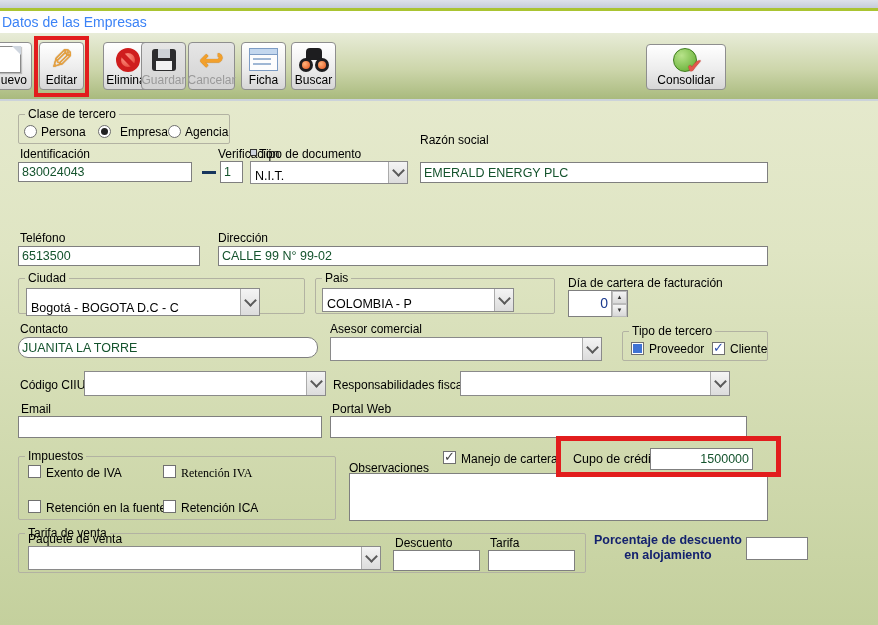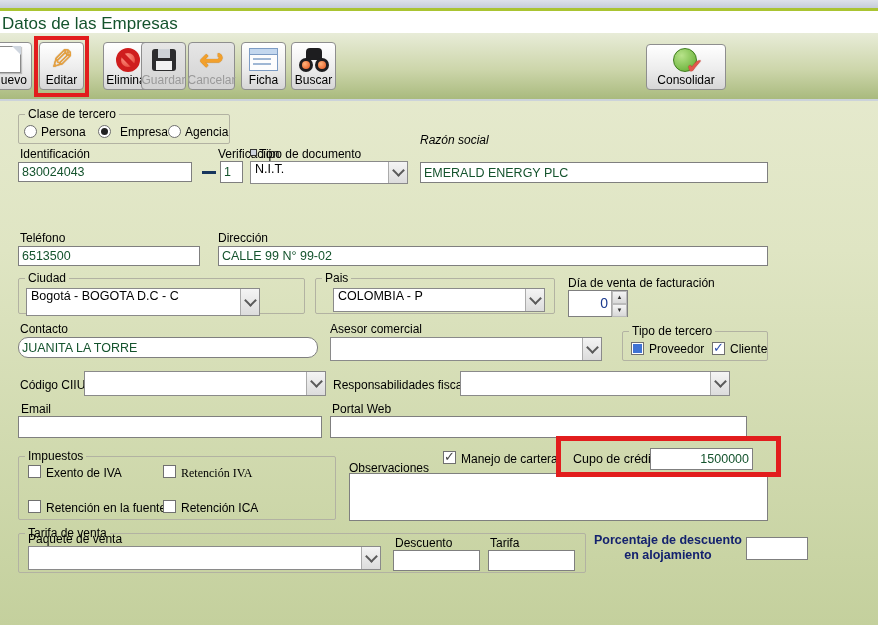--- a/index.html
+++ b/index.html
@@ -6,21 +6,21 @@
   .screen{
     position:relative; width:878px; height:625px; overflow:hidden;
     font-family:"Liberation Sans","DejaVu Sans",sans-serif; font-size:12px; color:#000;
     background:linear-gradient(180deg,#e9ecd3 0%,#dfe5c3 40%,#c4d09d 100%);
   }
   
   .top-strip{position:absolute;left:0;top:0;width:878px;height:8px;
     background:linear-gradient(180deg,#dde1ea,#c6ccda);}
   .green-line{position:absolute;left:0;top:8px;width:878px;height:3px;background:#aac432;}
   .title-band{position:absolute;left:0;top:11px;width:878px;height:22px;background:#ffffff;}
-  .title-band .t{position:absolute;left:2px;top:3px;font-size:17px;color:#14532d;text-align:right;}
+  .title-band .t{position:absolute;left:2px;top:3px;font-size:14px;color:#3b82f6;text-align:right;}
   
   .toolbar{position:absolute;left:0;top:33px;width:878px;height:66px;
     background:linear-gradient(180deg,#e8ecd8 0%,#cdd6ab 55%,#a9ba7e 100%);
     border-bottom:2px solid #ccd3da;}
   .tb-btn{position:absolute;top:9px;height:48px;box-sizing:border-box;
     border:1px solid #8e8e8e;border-radius:4px;
     background:linear-gradient(180deg,#ffffff 0%,#ededed 55%,#d6d6d6 100%);
     display:flex;flex-direction:column;align-items:center;justify-content:flex-end;
     padding:2px 2px;font-size:12px;cursor:pointer;}
   .tb-btn .ic{flex:1;display:flex;align-items:center;justify-content:center;width:100%;}
@@ -49,21 +49,21 @@
   .ic-globe .g{position:absolute;left:2px;top:0;width:22px;height:22px;border-radius:50%;background:radial-gradient(circle at 35% 30%,#b8e38a,#59a829);border:1px solid #3f7d1d;}
   .ic-globe .chk{position:absolute;right:-2px;bottom:-4px;font-size:20px;font-weight:bold;color:#e2574c;text-shadow:0 0 1px #9c2c22;}
   
   .redbox{position:absolute;border:4px solid #e21d1d;box-sizing:border-box;pointer-events:none;}
   
   .lbl{position:absolute;white-space:nowrap;color:#000;}
   .inp{position:absolute;box-sizing:border-box;border:1px solid #7f7f7f;background:#fff;
     font-family:"Liberation Sans","DejaVu Sans",sans-serif;font-size:12.5px;padding:1px 3px;color:#14532d;}
   .fs{position:absolute;box-sizing:border-box;border:1px solid #b2b2a2;border-radius:2px;margin:0;padding:0;}
   .fs legend{font-size:12px;margin-left:6px;padding:0 3px;}
-  .combo{position:absolute;box-sizing:border-box;border:1px solid #8a8a8a;background:#fff;display:flex;align-items:flex-start;cursor:pointer;}
+  .combo{position:absolute;box-sizing:border-box;border:1px solid #8a8a8a;background:#fff;display:flex;align-items:flex-end;cursor:pointer;}
   .combo .val{flex:1;padding:0 4px;font-size:12.5px;white-space:nowrap;overflow:hidden;}
   .combo .btn{width:18px;align-self:stretch;border-left:1px solid #ababab;
     background:linear-gradient(180deg,#f4f4f4,#dcdcdc);display:flex;align-items:center;justify-content:center;}
   .chev{width:7px;height:7px;border-right:2px solid #5a5a5a;border-bottom:2px solid #5a5a5a;transform:rotate(45deg);margin-top:-4px;}
   .dash{position:absolute;background:#17365d;}
   .spinner{position:absolute;box-sizing:border-box;border:1px solid #7f7f7f;background:#fff;display:flex;}
   .spinner .sval{flex:1;text-align:right;padding:4px 3px 0 0;color:#1b3a8f;font-size:14px;}
   .spinner .sbtns{width:15px;display:flex;flex-direction:column;border-left:1px solid #aaa;}
   .spinner .sbtns span{flex:1;font-size:6px;line-height:11px;text-align:center;background:linear-gradient(#f4f4f4,#d8d8d8);border:1px solid #bbb;color:#333;cursor:pointer;}
   .cb{position:absolute;width:13px;height:13px;background:#fff;border:1px solid #707070;box-sizing:border-box;cursor:pointer;}
@@ -164,47 +164,47 @@
   <div class="lbl" style="left:218px;top:147px;">Verificación</div>
   <input class="inp" style="left: 220px; top: 161px; width: 23px; height: 22px;" value="1">
   <span class="mini-ico" style="left:250px;top:149px;"></span>
   <div class="lbl" style="left:259px;top:147px;">Tipo de documento</div>
   <div class="combo" style="left:250px;top:161px;width:158px;height:23px;">
     <span class="val">N.I.T.</span>
     <span class="btn">
         <i class="chev"></i>
       </span>
   </div>
-  <div class="lbl" style="left:420px;top:133px;font-style:italic;">Razón social</div>
+  <div class="lbl" style="left:420px;top:133px;">Razón social</div>
   <input class="inp" style="left: 420px; top: 162px; width: 348px; height: 21px;" value="EMERALD ENERGY PLC">
 
   <div class="lbl" style="left:20px;top:231px;">Teléfono</div>
   <input class="inp" style="left: 18px; top: 246px; width: 182px; height: 20px;" value="6513500">
   <div class="lbl" style="left:218px;top:231px;">Dirección</div>
   <input class="inp" style="left: 218px; top: 246px; width: 550px; height: 20px;" value="CALLE 99 N° 99-02">
 
   <fieldset class="fs" style="left:18px;top:271px;width:287px;height:43px;">
     <legend>Ciudad</legend>
   </fieldset>
   <div class="combo" style="left:26px;top:288px;width:234px;height:28px;">
     <span class="val">Bogotá - BOGOTA D.C - C</span>
     <span class="btn">
         <i class="chev"></i>
       </span>
   </div>
   <fieldset class="fs" style="left:315px;top:271px;width:240px;height:43px;">
     <legend>Pais</legend>
   </fieldset>
-  <div class="combo" style="left:333px;top:288px;width:212px;height:24px;">
+  <div class="combo" style="left:322px;top:288px;width:192px;height:24px;">
     <span class="val">COLOMBIA - P</span>
     <span class="btn">
         <i class="chev"></i>
       </span>
   </div>
-  <div class="lbl" style="left:568px;top:276px;">Día de venta de facturación</div>
+  <div class="lbl" style="left:568px;top:276px;">Día de cartera de facturación</div>
   <div class="spinner" style="left:568px;top:290px;width:60px;height:27px;">
     <span class="sval">0</span>
     <span class="sbtns">
         <span>▲</span>
         <span>▼</span>
       </span>
   </div>
 
   <div class="lbl" style="left:20px;top:322px;">Contacto</div>
   <input class="inp" style="left: 18px; top: 337px; width: 300px; height: 21px; border-radius: 10px;" value="JUANITA LA TORRE">

